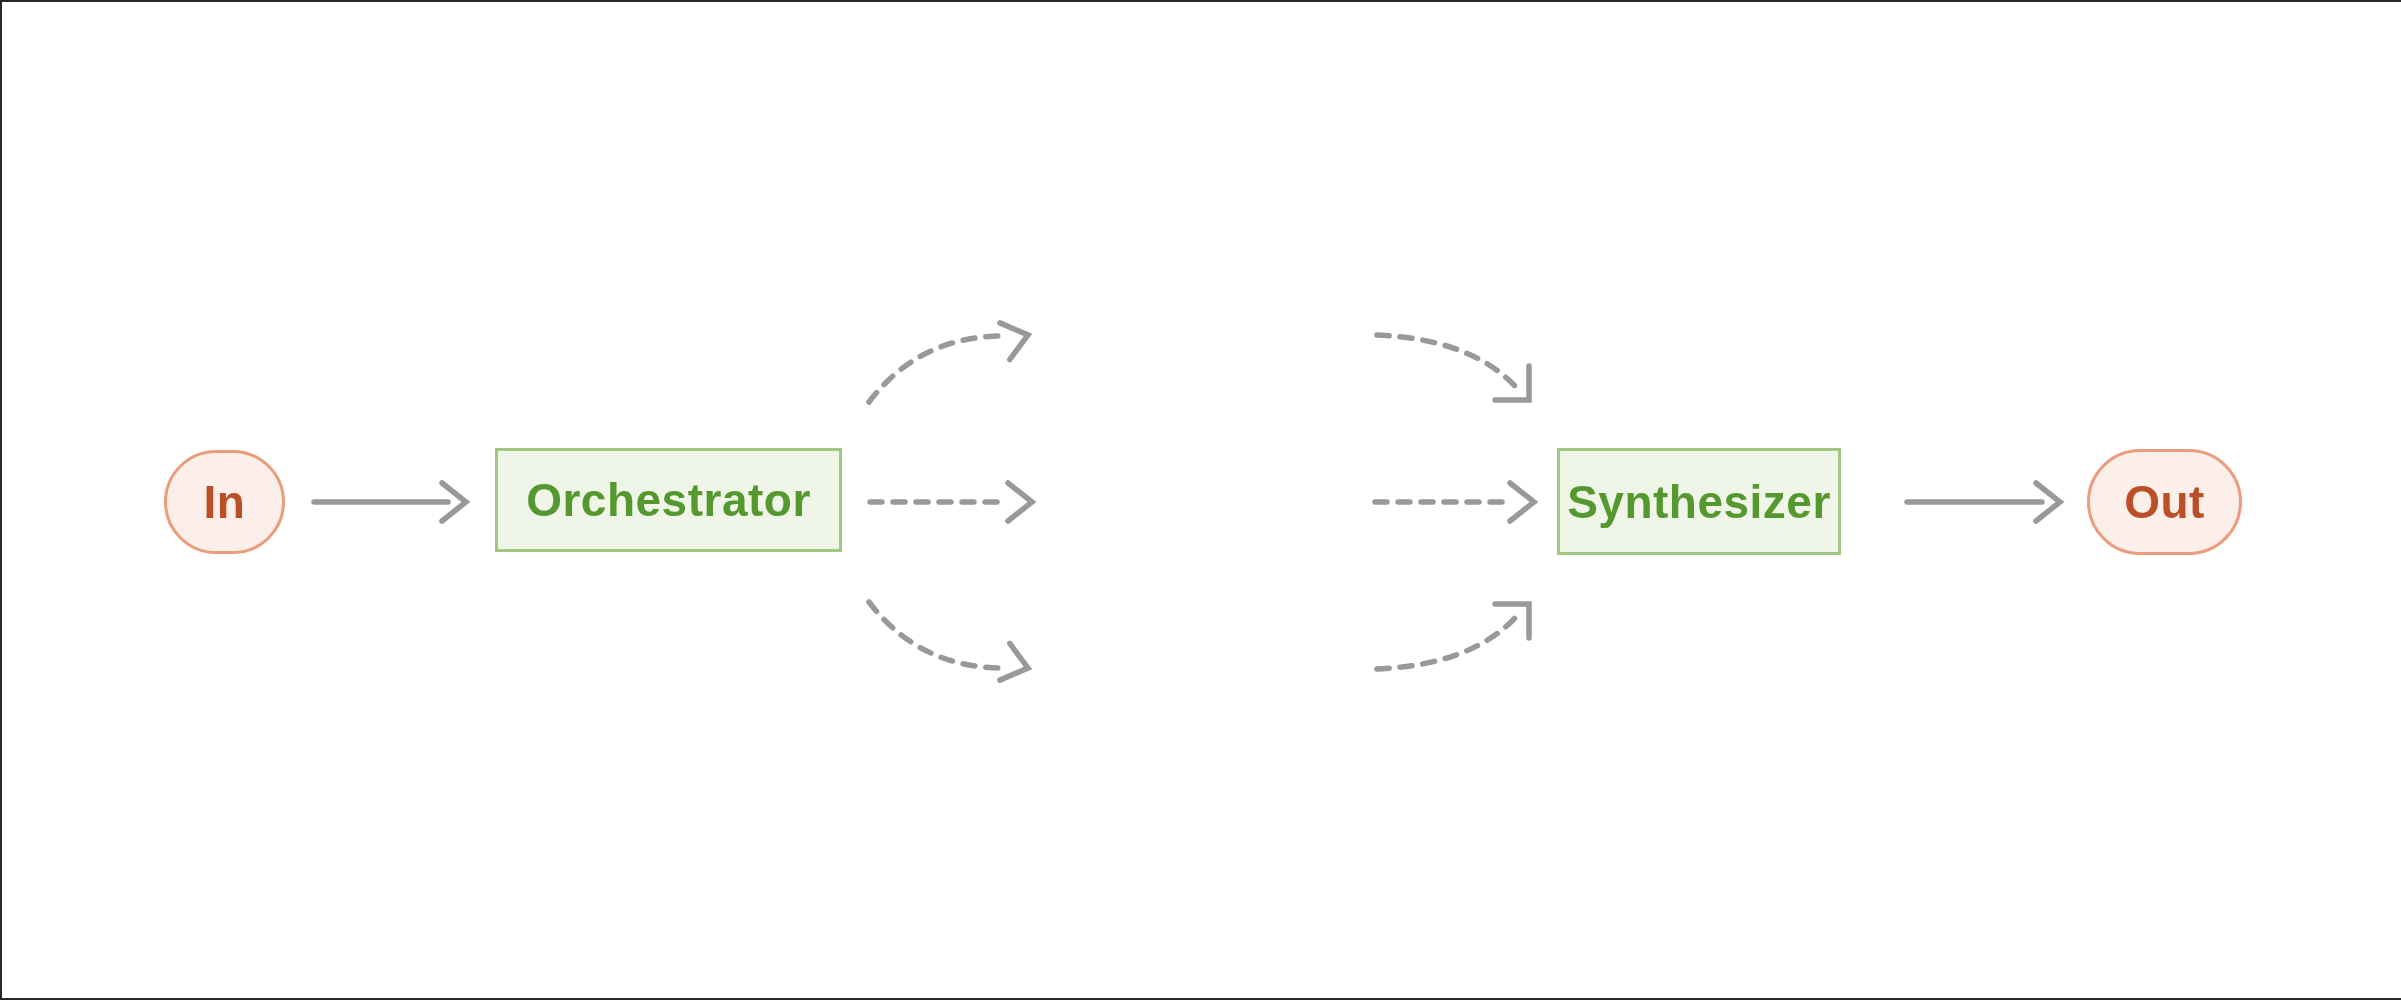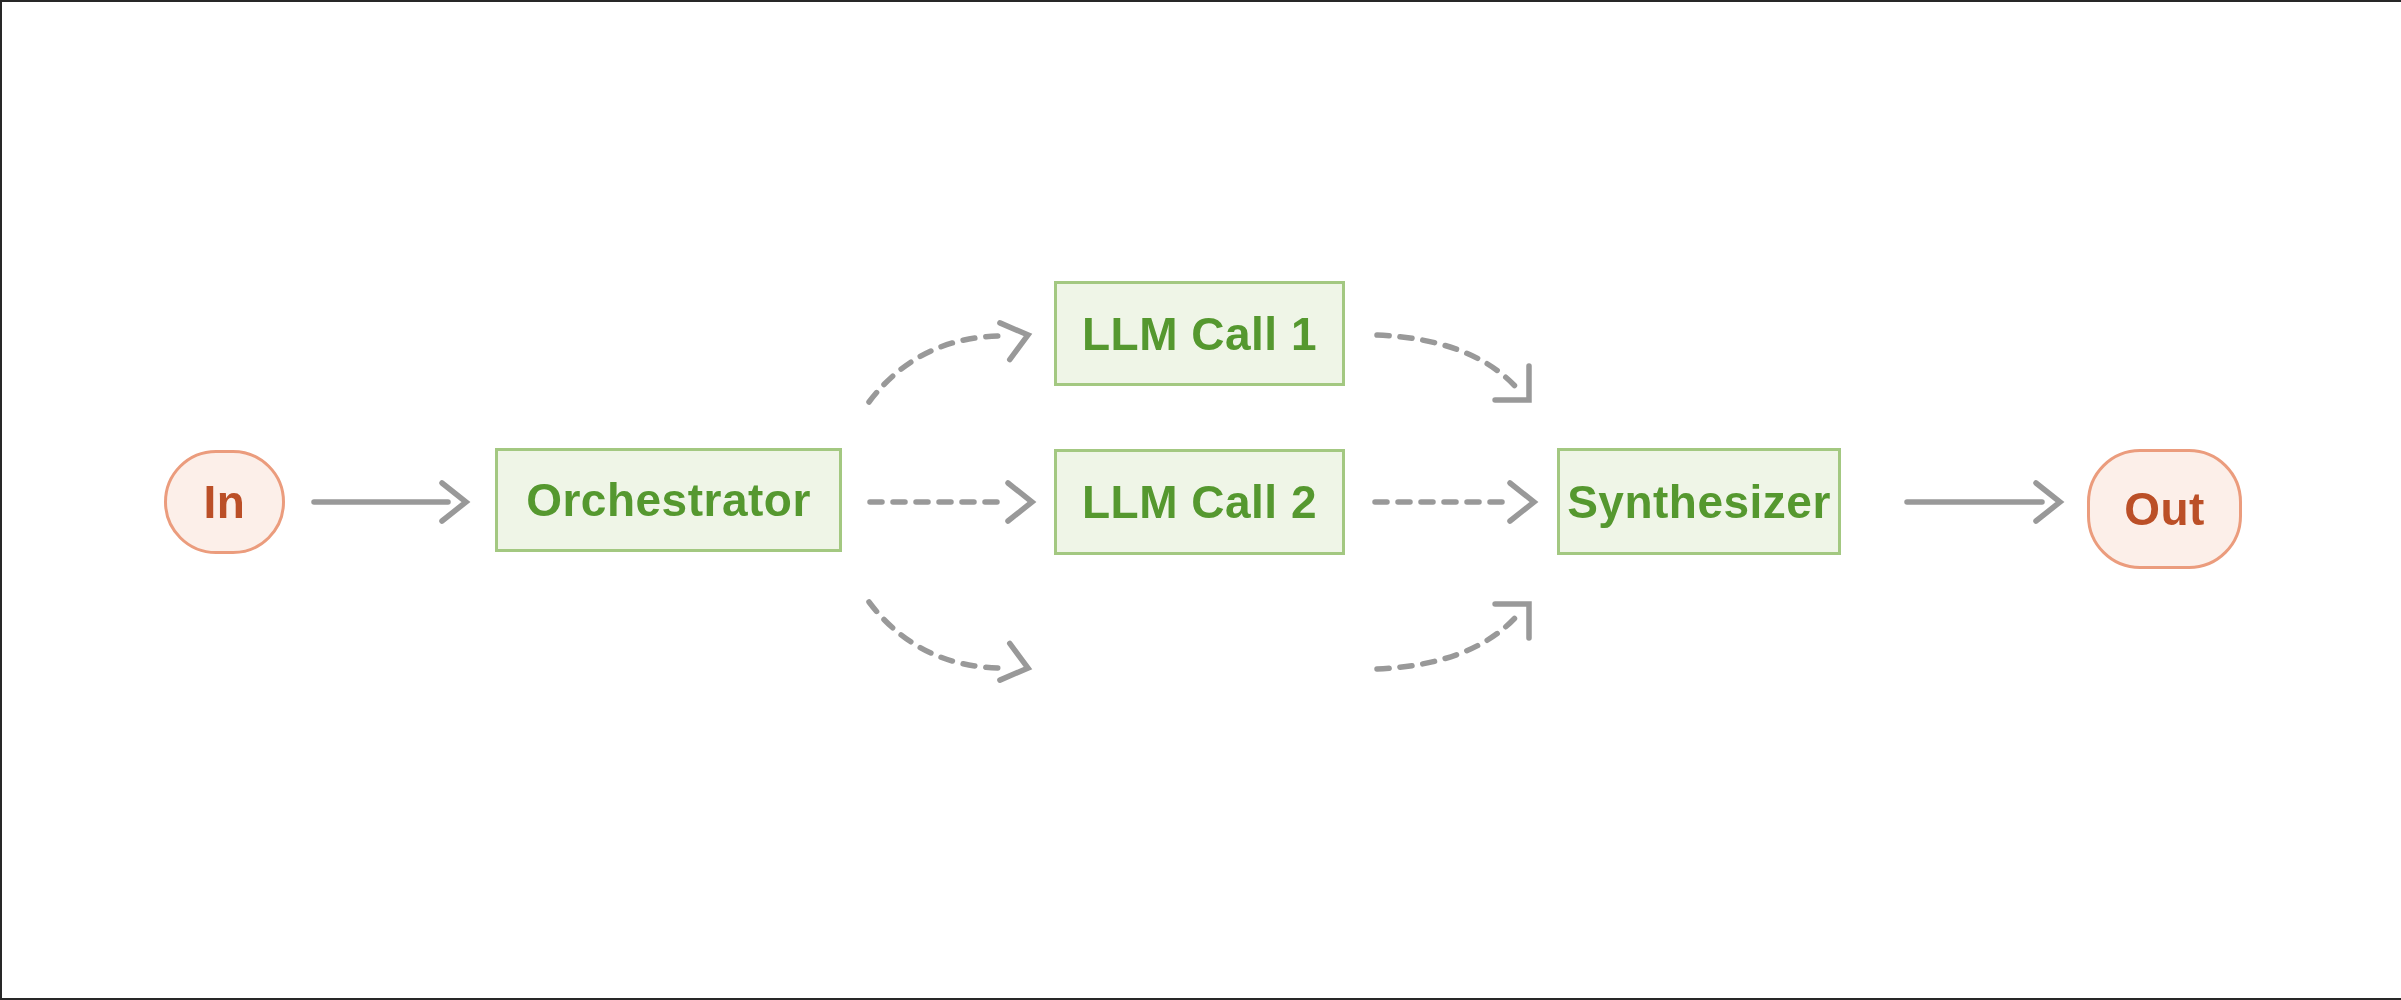--- a/index.html
+++ b/index.html
@@ -34,21 +34,21 @@
     background: #fcefe9;
     border: 3px solid #eb9c7d;
     color: #bb4f27;
   }
   #node-in          { left: 162px;  top: 448px; width: 121px; height: 104px; border-radius: 52px; }
   #node-orchestrator{ left: 493px;  top: 446px; width: 347px; height: 104px; }
   #node-llm1        { left: 1052px; top: 279px; width: 291px; height: 105px; }
   #node-llm2        { left: 1052px; top: 447px; width: 291px; height: 106px; }
   #node-llm3        { left: 1052px; top: 614px; width: 291px; height: 105px; }
   #node-synthesizer { left: 1555px; top: 446px; width: 284px; height: 107px; }
-  #node-out         { left: 2085px; top: 447px; width: 155px; height: 120px; border-radius: 53px; text-align: center; }
+  #node-out         { left: 2085px; top: 447px; width: 155px; height: 106px; border-radius: 53px; text-align: center; }
   #edges-layer { position: absolute; left: 0; top: 0; }
 </style>
 </head>
 <body>
 
 <div id="canvas">
 
   <svg id="edges-layer" width="2401" height="1000" viewBox="0 0 2401 1000">
     <g fill="none" stroke="#999999" stroke-width="5.5" stroke-linecap="round" stroke-linejoin="miter">
 
@@ -79,27 +79,21 @@
   </svg>
 
   <div id="node-orchestrator" class="node green-box">
     <span>Orchestrator</span>
   </div>
 
   <div id="node-in" class="node terminal">
     <span>In</span>
   </div>
 
-  <div id="node-llm1" class="node green-box">
-    <span>LLM Call 1</span>
-  </div>
 
-  <div id="node-llm2" class="node green-box">
-    <span>LLM Call 2</span>
-  </div>
 
 
   <div id="node-synthesizer" class="node green-box">
     <span>Synthesizer</span>
   </div>
 
   <div id="node-out" class="node terminal">
     <span>Out</span>
   </div>
 

